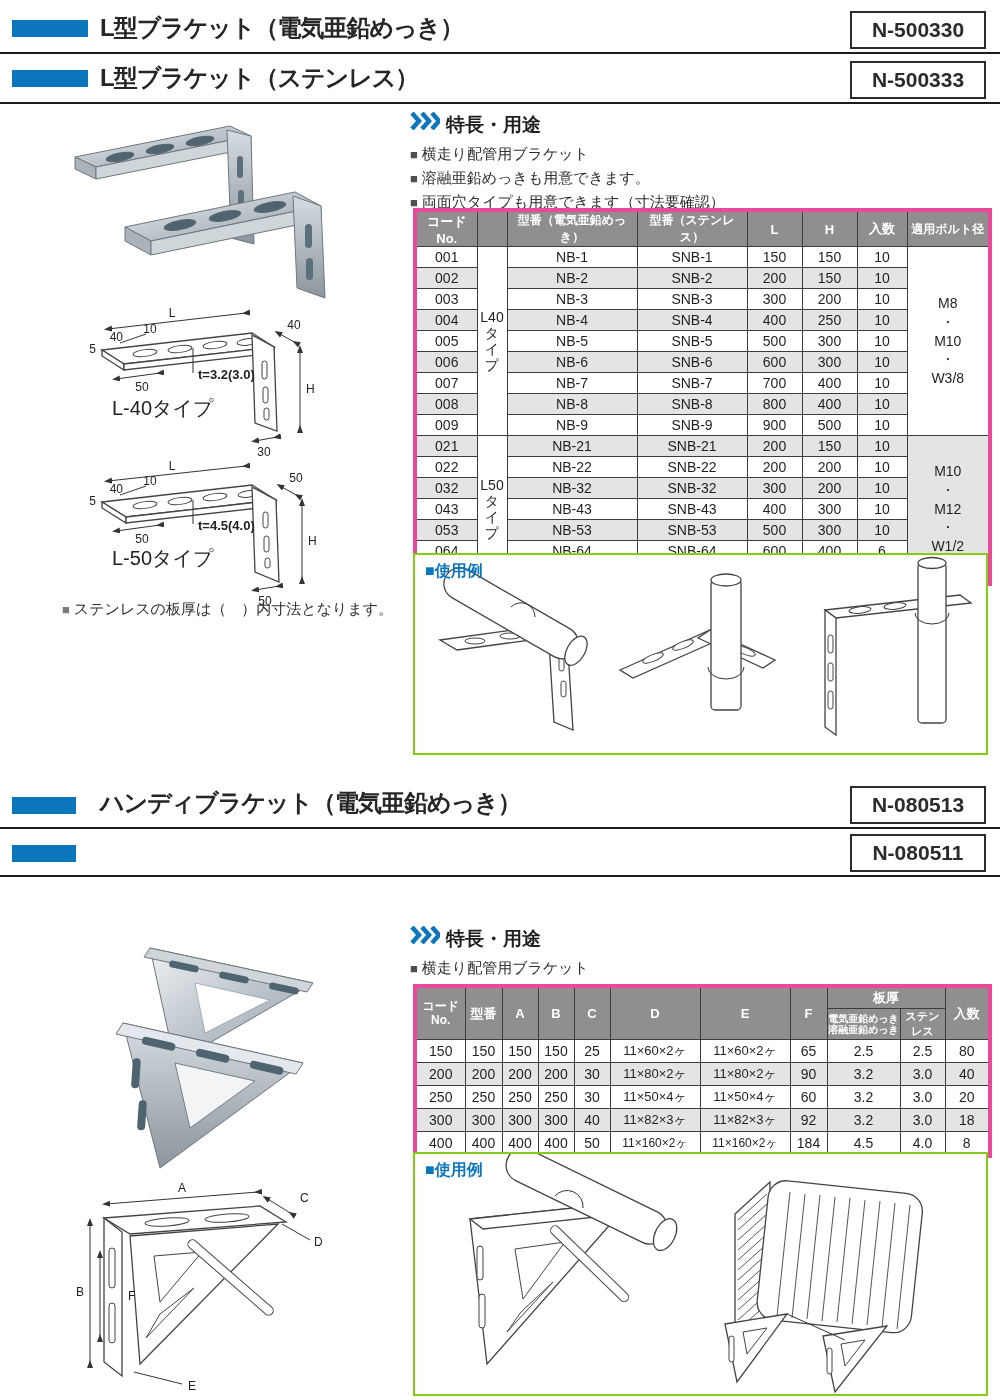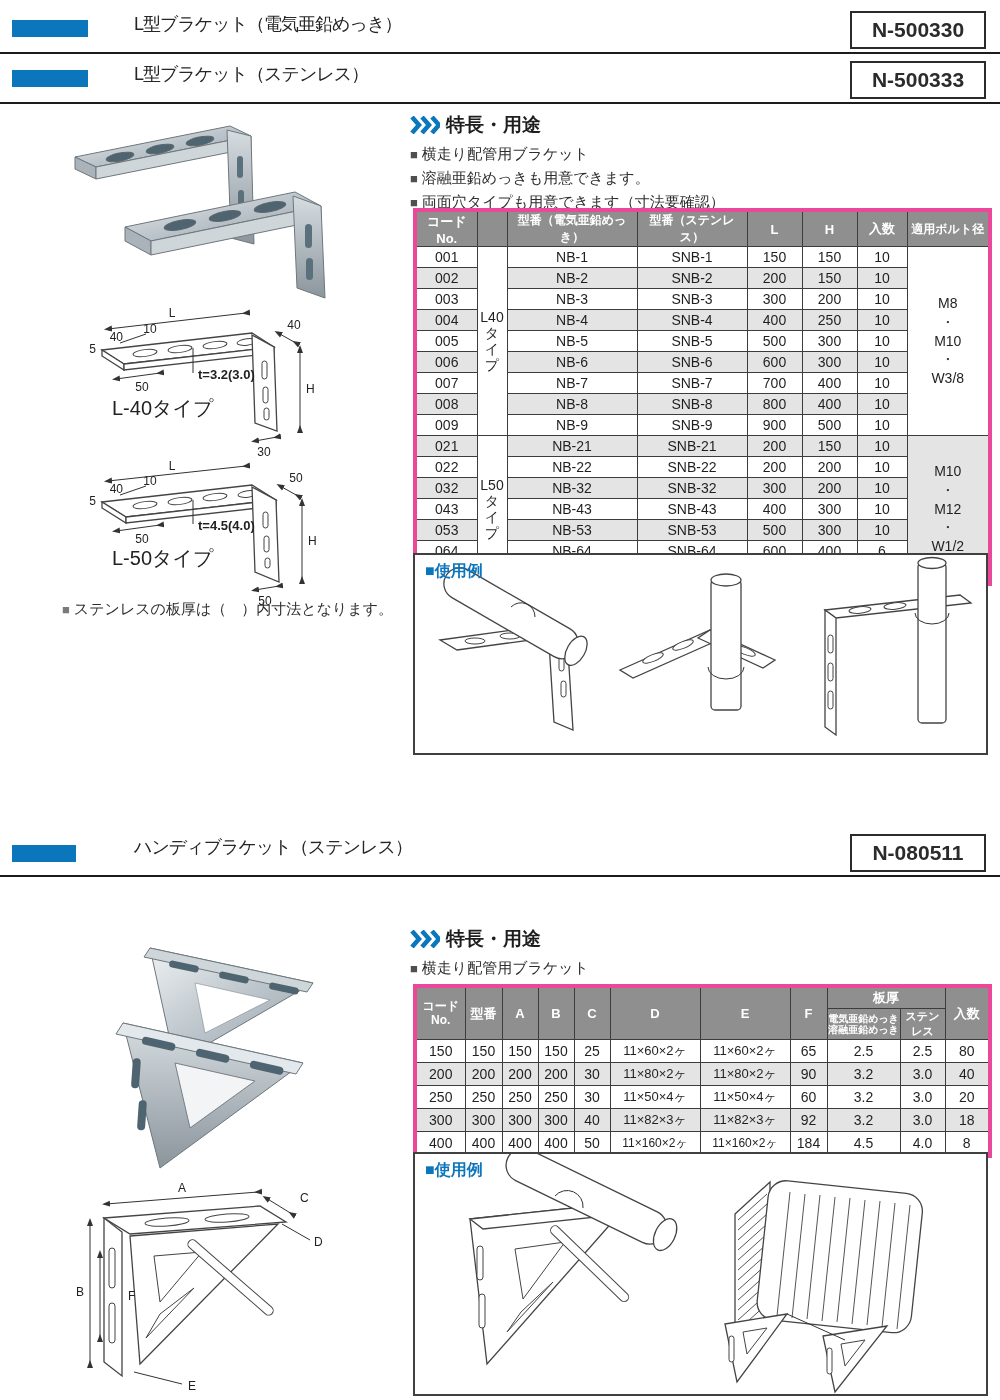--- a/index.html
+++ b/index.html
@@ -3,27 +3,27 @@
 <meta charset="utf-8">
 <style>
   html,body{margin:0;padding:0;background:#fff;}
   body{font-family:"Liberation Sans","DejaVu Sans",sans-serif;color:#222;}
   #page{position:relative;width:1000px;height:1400px;background:#fff;overflow:hidden;}
 
   
   .title-row{position:absolute;left:0;width:1000px;height:46px;border-bottom:2px solid #1c1c1c;}
   .title-bar{position:absolute;left:12px;top:14px;width:76px;height:17px;background:#0c76bd;}
   .title-bar.sm{width:64px;top:16px;}
-  .title-text{position:absolute;left:100px;top:6px;font-size:18px;font-weight:normal;letter-spacing:-1px;color:#262626;white-space:nowrap;margin-left:34px;}
+  .title-text{position:absolute;left:100px;top:6px;font-size:24px;font-weight:bold;letter-spacing:-1px;color:#262626;white-space:nowrap;}
   .code-box{position:absolute;right:14px;top:5px;width:132px;height:34px;border:2px solid #2b2b2b;background:#fff;
             text-align:center;line-height:34px;font-size:21px;font-weight:bold;color:#2b2b2b;}
 
   
   .features{position:absolute;width:580px;}
-  .feat-head{display:flex;align-items:center;gap:6px;font-size:19px;font-weight:bold;color:#1e1e1e;}
+  .feat-head{display:flex;gap:6px;font-size:19px;font-weight:bold;color:#1e1e1e;}
   .feat-items{margin-top:7px;}
   .feat-item{font-size:15px;color:#2e2e2e;margin-top:5px;white-space:nowrap;}
   .sq{color:#4f4f4f;font-size:13px;margin-right:4px;}
 
   
   .spec-table{border-collapse:collapse;table-layout:fixed;width:575px;border:4px solid #ec4899;}
   .spec-table th,.spec-table td{border:1px solid #3c3c3c;text-align:center;padding:0;overflow:hidden;}
   .spec-table th{background:#8f8f8f;color:#fff;font-weight:bold;}
   .t1 thead th{height:24px;font-size:12px;}
   .t1 tbody td{height:20px;font-size:14px;color:#1f1f1f;}
@@ -33,21 +33,21 @@
   td.merge-gray{background:#e4e4e4 !important;}
   .type-cell{font-size:12px;line-height:1.15;}
   .bolt-cell{font-size:13px;line-height:1.35;}
   .t2 thead th{font-size:13px;}
   .t2 thead .sub1{font-size:10px;line-height:1.15;margin-left:8px;}
   .t2 thead .sub2{font-size:11px;}
   .t2 tbody td{height:22px;font-size:14px;color:#1f1f1f;}
   .t2 tbody tr:nth-child(even) td{background:#e4e4e4;}
 
   
-  .usage-box{position:absolute;border:2px solid #404040;background:#fff;}
+  .usage-box{position:absolute;border:2px solid #84cc16;background:#fff;}
   .usage-label{position:absolute;left:10px;top:6px;font-size:16px;font-weight:bold;color:#0c76bd;}
 
   
   .fig{position:absolute;}
   .note-line{position:absolute;font-size:15px;color:#2e2e2e;white-space:nowrap;}
   .note-line .sq{color:#7a7a7a;}
 
   svg text{font-family:"Liberation Sans","DejaVu Sans",sans-serif;fill:#222;}
   .dimtxt{font-size:12px;}
   .thick{font-size:13px;font-weight:bold;}
@@ -413,23 +413,27 @@
         <rect class="slot" x="413" y="80" width="5" height="18" rx="2.5"></rect>
         <rect class="slot" x="413" y="108" width="5" height="18" rx="2.5"></rect>
         <rect class="slot" x="413" y="136" width="5" height="18" rx="2.5"></rect>
         <rect class="part" x="503" y="8" width="28" height="160" rx="4"></rect>
         <ellipse class="part" cx="517" cy="8" rx="14" ry="5.5"></ellipse>
         <path class="line" d="M500,58 a17,11 0 0 0 34,0" stroke-width="3"></path>
       </g>
     </svg>
   </div>
 
+  <div class="title-row" style="top:781px;">
+    <div class="title-bar sm"></div>
+    <div class="title-text">ハンディブラケット（電気亜鉛めっき）</div>
+    <div class="code-box">N-080513</div>
+  </div>
   <div class="title-row" style="top:829px;">
     <div class="title-bar sm"></div>
-    <div class="title-text">ハンディブラケット（ステンレス）</div>
     <div class="code-box">N-080511</div>
   </div>
 
   <svg class="fig" style="left:55px;top:928px;" width="335" height="245" viewBox="0 0 335 245">
     <g>
       <polygon points="95,20 258,55 120,135" fill="url(#steelA)" stroke="#6e777d"></polygon>
       <polygon points="95,20 258,55 252,64 89,29" fill="#cfd6da" stroke="#6e777d"></polygon>
       <polygon points="140,55 215,72 150,105" fill="#fff" stroke="#76808688" stroke-width="1"></polygon>
       <rect x="115" y="32" width="30" height="7" rx="3.5" transform="rotate(12 115 32)" fill="#4e6470"></rect>
       <rect x="165" y="43" width="30" height="7" rx="3.5" transform="rotate(12 165 43)" fill="#4e6470"></rect>

